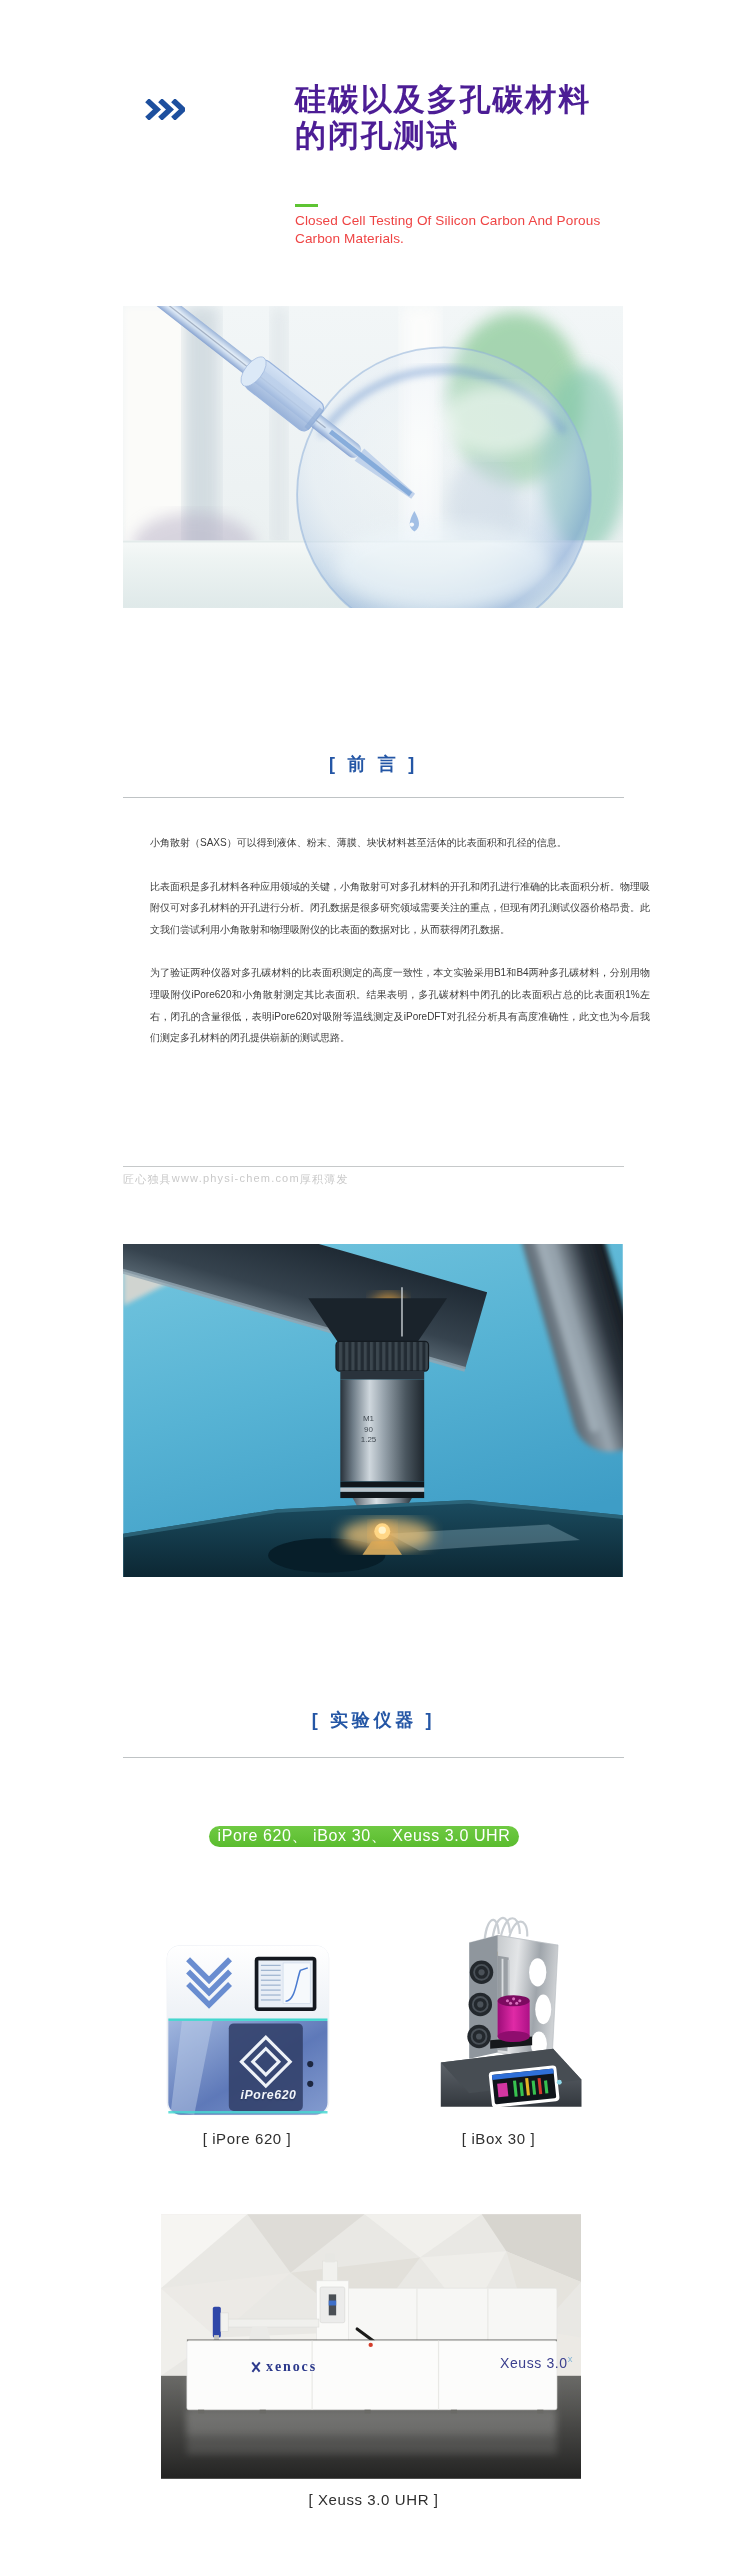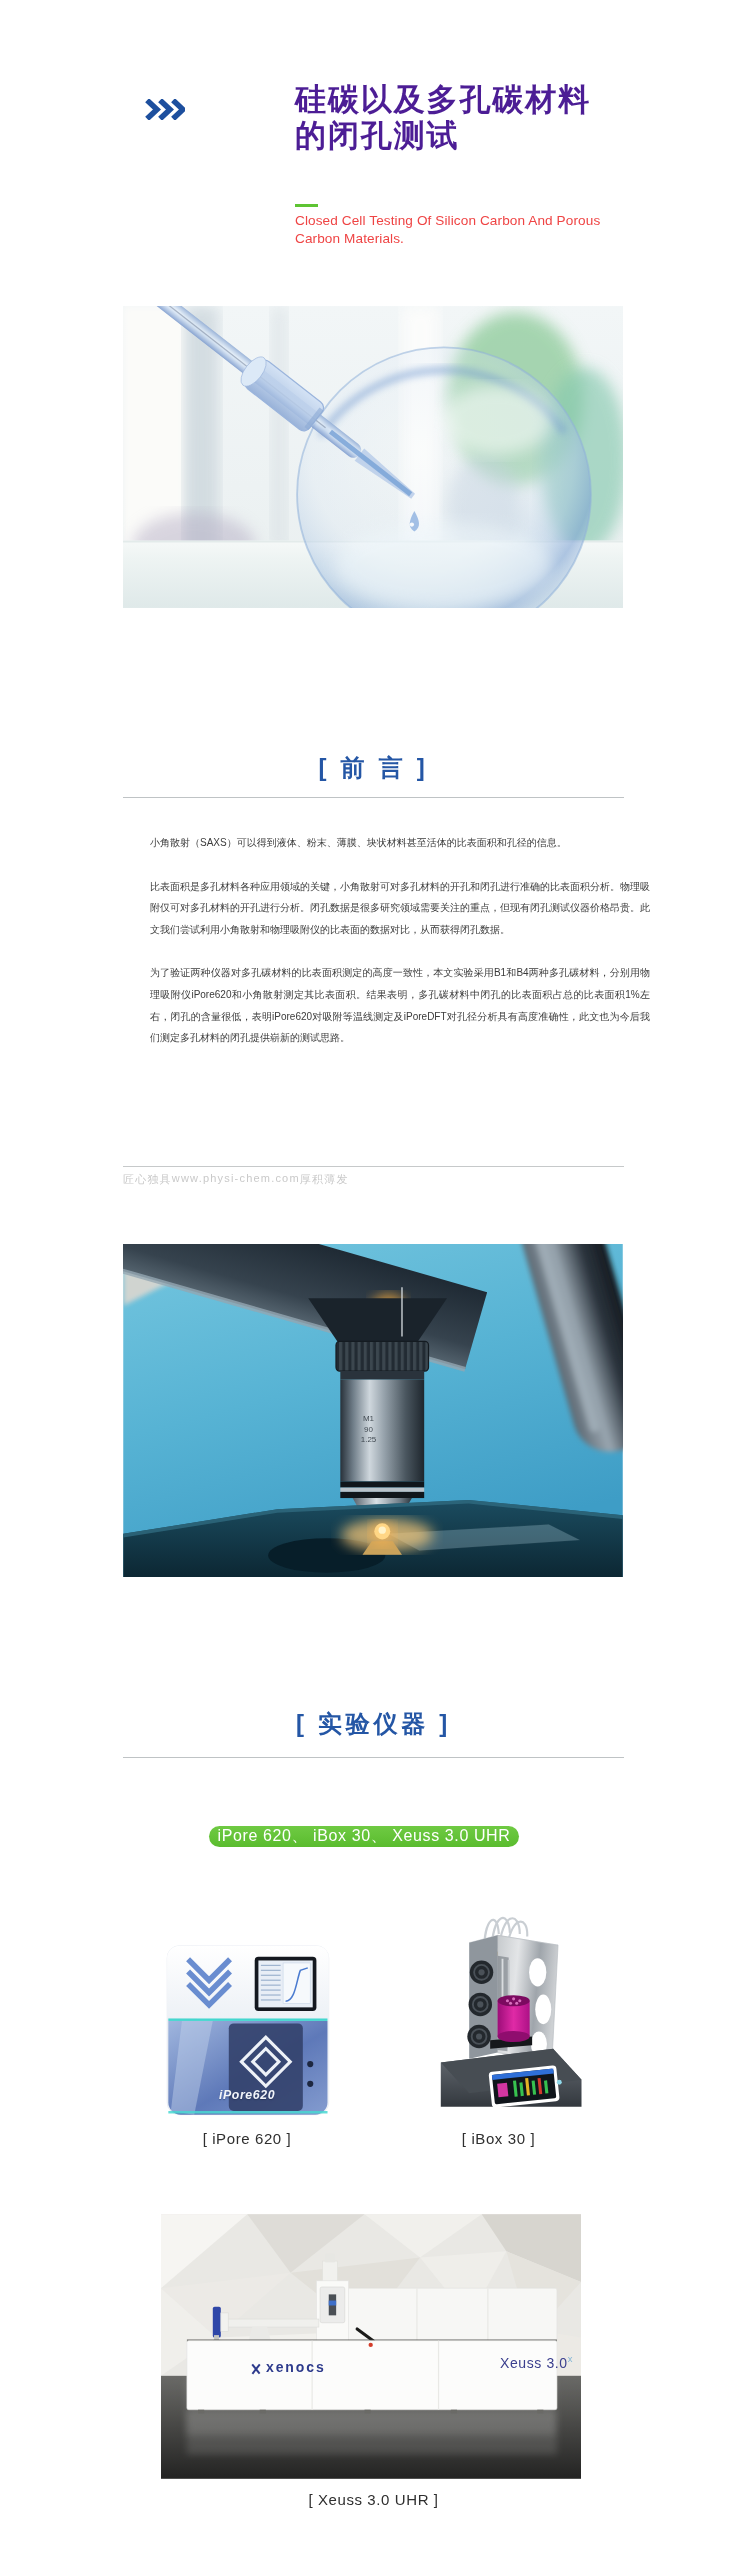--- a/index.html
+++ b/index.html
@@ -9,21 +9,21 @@
 
   
   .chevrons{left:145px;top:99px;width:40px;height:21px;}
   .title{left:295px;top:82px;width:304px;font-size:31px;line-height:36px;font-weight:bold;
          color:#4c1d95;letter-spacing:1.9px;}
   .green-dash{left:295px;top:204px;width:23px;height:2.5px;background:#5ec433;}
   .subtitle{left:295px;top:212px;width:312px;font-size:13.6px;line-height:18px;color:#ef4444;
             letter-spacing:0.1px;}
 
   
-  .sec-head{left:123px;width:501px;text-align:center;font-size:24px;font-weight:bold;
+  .sec-head{left:123px;width:501px;text-align:center;font-size:18px;font-weight:bold;
             color:#2456a5;letter-spacing:3.7px;}
   .rule{left:123px;width:501px;height:1.2px;background:#bfc3c5;}
 
   
   .body-copy{left:123px;top:832px;width:500px;color:#3b3b3b;font-size:10px;line-height:21.6px;
              text-align:justify;margin-left:27px;}
   .body-copy p{margin:0 0 22px 0;}
 
   
   .footer-strip{left:123px;top:1172px;width:501px;display:flex;justify-content:flex-start;
@@ -38,25 +38,25 @@
   .caption{font-size:15px;color:#2f2f2f;text-align:center;letter-spacing:0.6px;}
 
   
   figure{margin:0;}
   .photo{overflow:hidden;}
   .photo svg{display:block;}
 
   
   .lens-markings{left:356px;top:1414px;width:25px;font-size:8px;line-height:10.5px;color:#232b33;
                  text-align:center;word-spacing:25px;opacity:.8;}
-  .ipore-door-label{left:219px;top:2088px;width:99px;color:#f2f5fa;
+  .ipore-door-label{left:219px;top:2088px;width:99px;text-align:center;color:#f2f5fa;
                     font-size:12.3px;font-style:italic;font-weight:bold;letter-spacing:0.6px;
                     text-shadow:0 0.6px 1.2px rgba(20,30,60,.4);}
   .xenocs-brand{left:250px;top:2359px;color:#2d3a8c;font-size:14px;font-weight:bold;
-                letter-spacing:1.9px;display:flex;align-items:flex-end;gap:5px;}
+                letter-spacing:1.9px;display:flex;align-items:center;gap:5px;font-family:Liberation Serif, serif;}
   .xenocs-x{position:relative;width:11px;height:11px;display:inline-block;}
   .xenocs-x:before,.xenocs-x:after{content:"";position:absolute;left:5px;top:-0.6px;width:1.9px;height:12.3px;
                 background:#2d3a8c;}
   .xenocs-x:before{transform:rotate(38deg);}
   .xenocs-x:after{transform:rotate(-38deg);}
   .xeuss-model{left:500px;top:2354px;color:#3b3f8e;font-size:14px;letter-spacing:0.6px;}
   .xeuss-model sup{color:#7fb3d5;font-size:9.3px;}
 </style>
 </head>
 <body>

